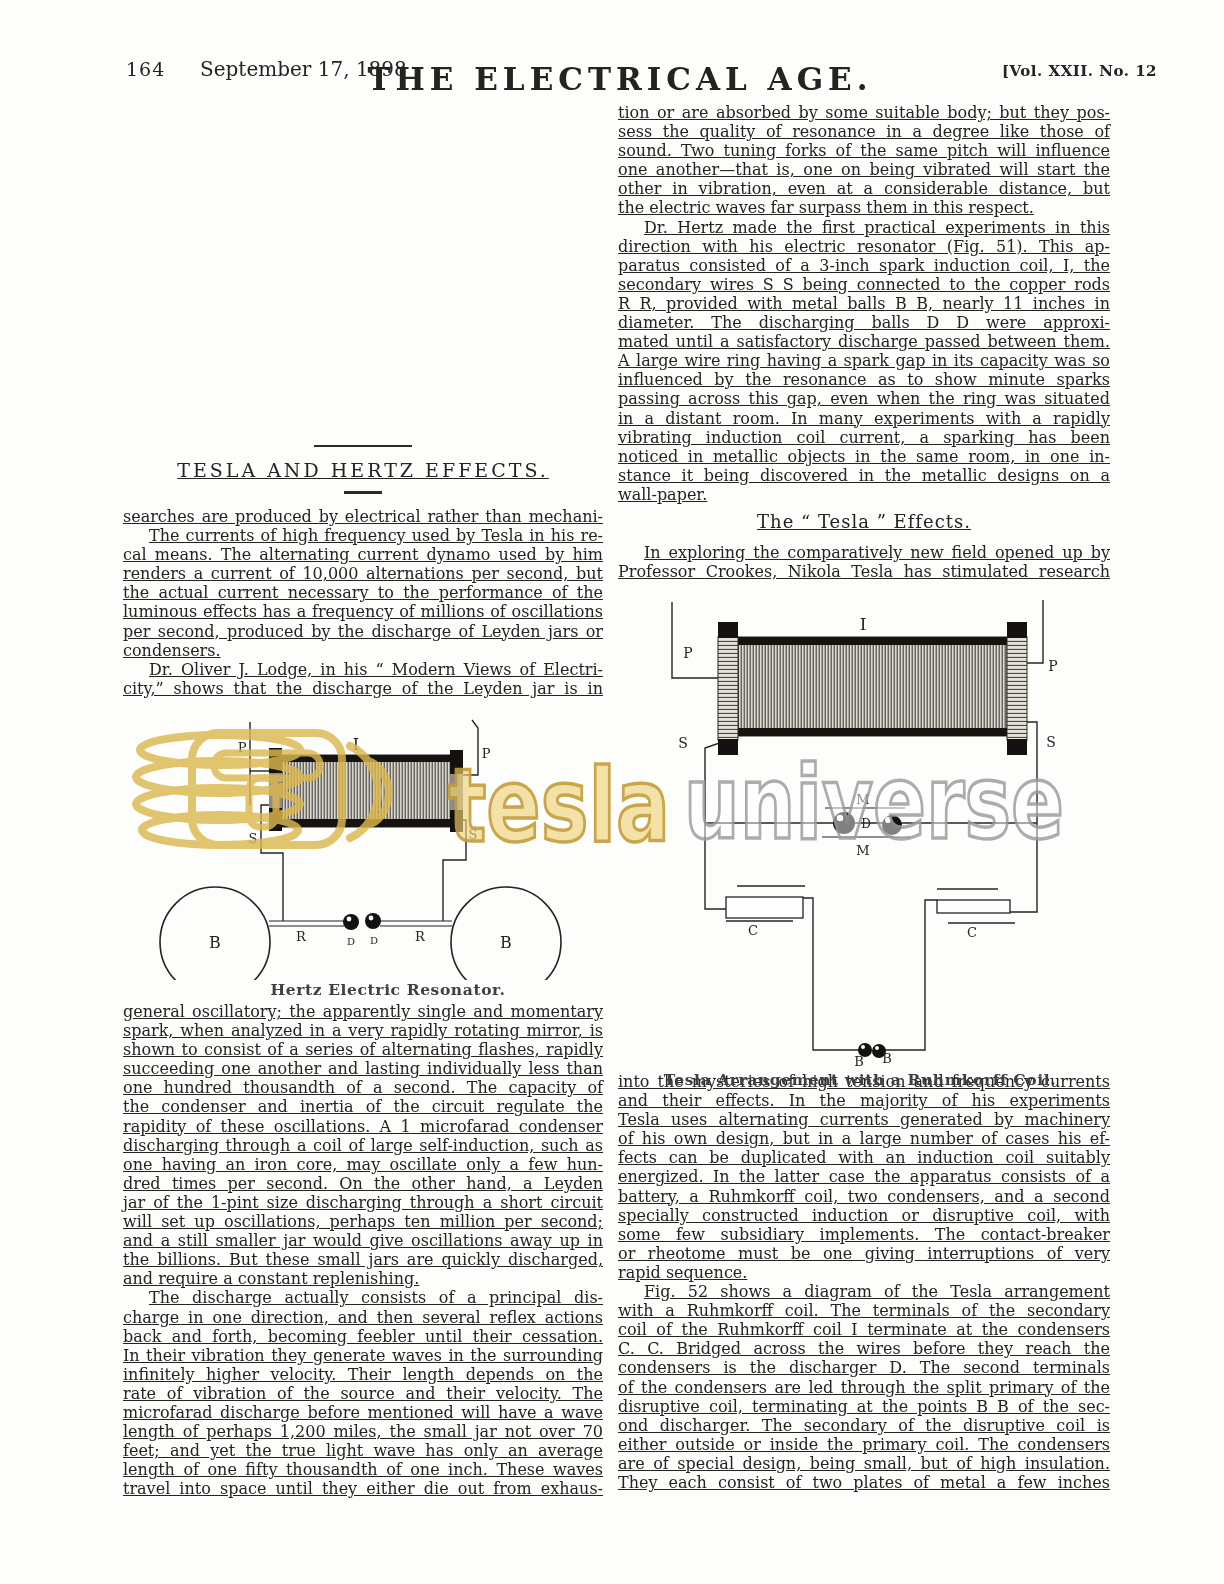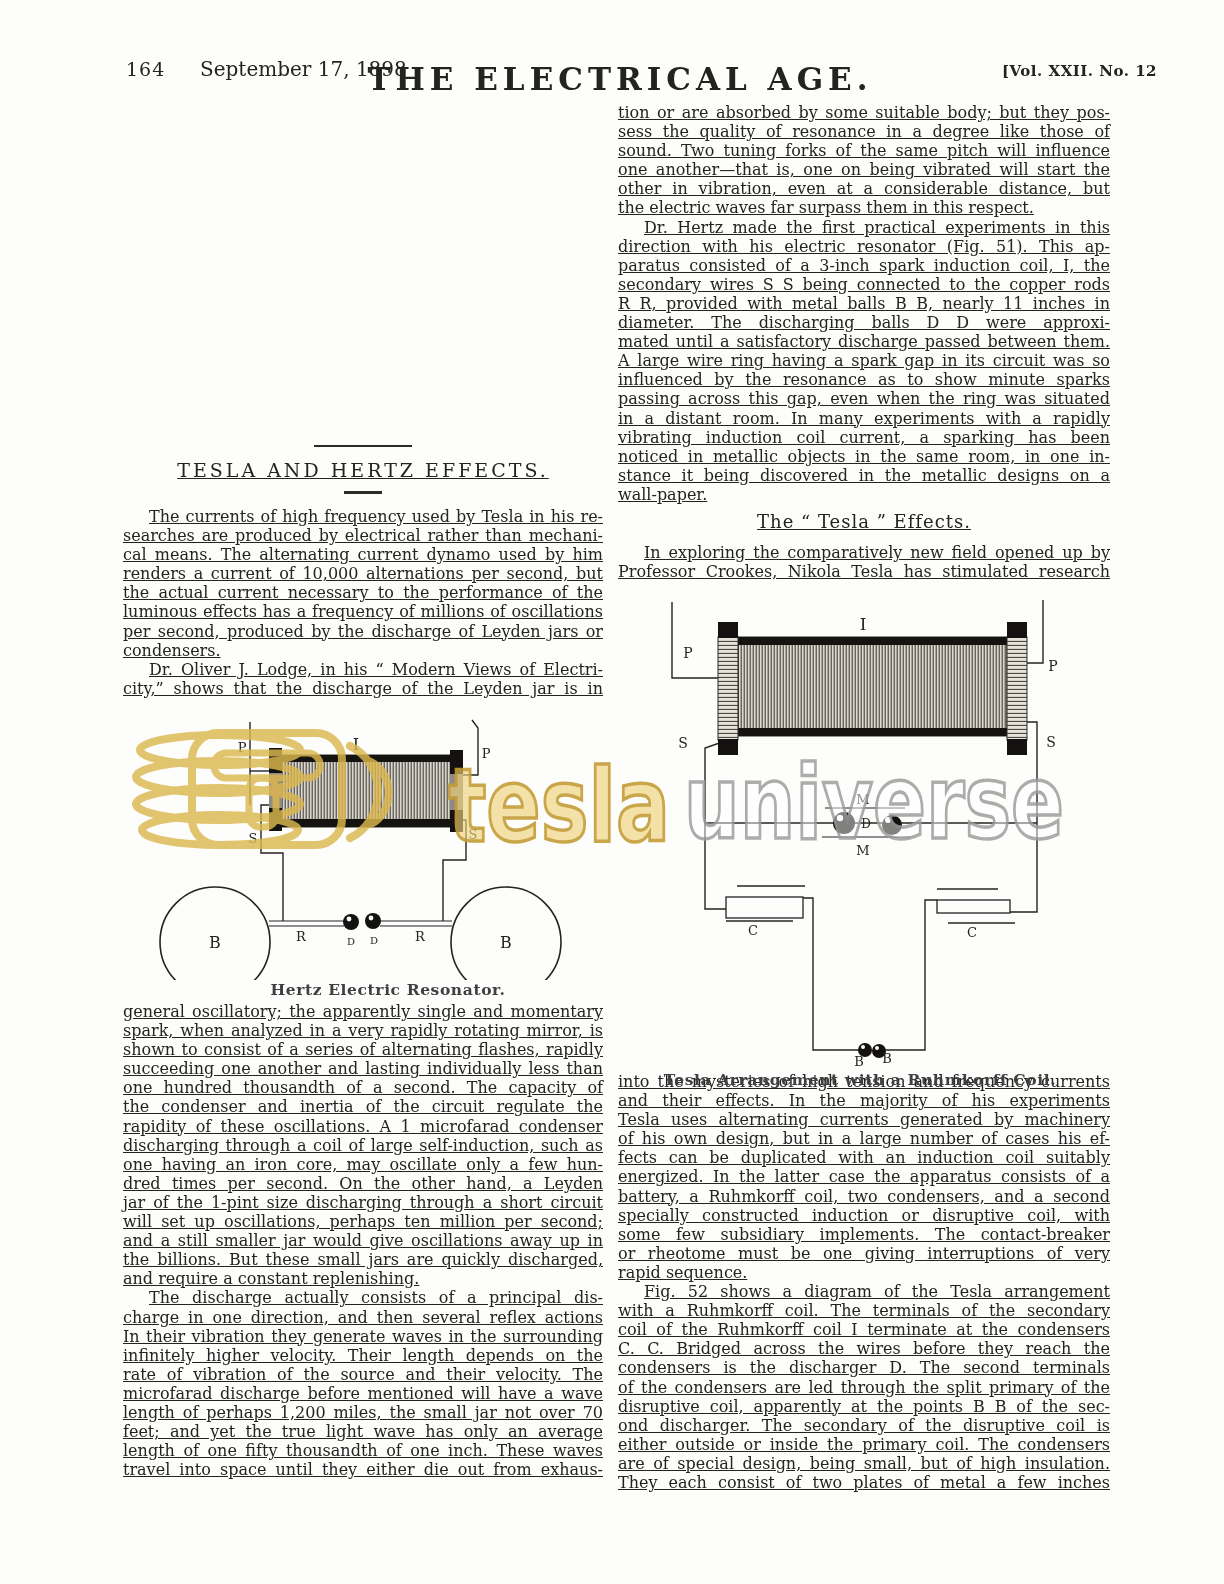--- a/index.html
+++ b/index.html
@@ -57,22 +57,22 @@
     <div class="hdr-title">THE ELECTRICAL AGE.</div>
     <div class="hdr-issue">[Vol. XXII. No. 12</div>
   </div>
 
   <div class="col zcols" id="left-top">
     <div class="rule-long"></div>
     <div class="sec-heading">TESLA AND HERTZ EFFECTS.</div>
     <div class="rule-short"></div>
     <div>
         <div class="para">
+          <div class="tline">searches are produced by electrical rather than mechani-</div>
           <div class="tline first">The currents of high frequency used by Tesla in his re-</div>
-          <div class="tline">searches are produced by electrical rather than mechani-</div>
           <div class="tline">cal means.  The alternating current dynamo used by him</div>
           <div class="tline">renders a current of 10,000 alternations per second, but</div>
           <div class="tline">the actual current necessary to the performance of the</div>
           <div class="tline">luminous effects has a frequency of millions of oscillations</div>
           <div class="tline">per second, produced by the discharge of Leyden jars or</div>
           <div class="tline short">condensers.</div>
         </div>
         <div class="para">
           <div class="tline first">Dr. Oliver J. Lodge, in his “ Modern Views of Electri-</div>
           <div class="tline">city,” shows that the discharge of the Leyden jar is in</div>
@@ -95,20 +95,21 @@
           <div class="tline">dred times per second.  On the other hand, a Leyden</div>
           <div class="tline">jar of the 1-pint size discharging through a short circuit</div>
           <div class="tline">will set up oscillations, perhaps ten million per second;</div>
           <div class="tline">and a still smaller jar would give oscillations away up in</div>
           <div class="tline">the billions.  But these small jars are quickly discharged,</div>
           <div class="tline short">and require a constant replenishing.</div>
         </div>
         <div class="para">
           <div class="tline first">The discharge actually consists of a principal dis-</div>
           <div class="tline">charge in one direction, and then several reflex actions</div>
+          <div class="tline">back and forth, becoming feebler until their cessation.</div>
           <div class="tline">In their vibration they generate waves in the surrounding</div>
           <div class="tline">infinitely higher velocity.  Their length depends on the</div>
           <div class="tline">rate of vibration of the source and their velocity.  The</div>
           <div class="tline">microfarad discharge before mentioned will have a wave</div>
           <div class="tline">length of perhaps 1,200 miles, the small jar not over 70</div>
           <div class="tline">feet; and yet the true light wave has only an average</div>
           <div class="tline">length of one fifty thousandth of one inch.  These waves</div>
           <div class="tline">travel into space until they either die out from exhaus-</div>
         </div>
       </div>
@@ -125,21 +126,21 @@
           <div class="tline short">the electric waves far surpass them in this respect.</div>
         </div>
         <div class="para">
           <div class="tline first">Dr. Hertz made the first practical experiments in this</div>
           <div class="tline">direction with his electric resonator (Fig. 51).  This ap-</div>
           <div class="tline">paratus consisted of a 3-inch spark induction coil, I, the</div>
           <div class="tline">secondary wires S S being connected to the copper rods</div>
           <div class="tline">R R, provided with metal balls B B, nearly 11 inches in</div>
           <div class="tline">diameter.  The discharging balls D D were approxi-</div>
           <div class="tline">mated until a satisfactory discharge passed between them.</div>
-          <div class="tline">A large wire ring having a spark gap in its circuit was so</div>
+          <div class="tline">A large wire ring having a spark gap in its capacity was so</div>
           <div class="tline">influenced by the resonance as to show minute sparks</div>
           <div class="tline">passing across this gap, even when the ring was situated</div>
           <div class="tline">in a distant room.  In many experiments with a rapidly</div>
           <div class="tline">vibrating induction coil current, a sparking has been</div>
           <div class="tline">noticed in metallic objects in the same room, in one in-</div>
           <div class="tline">stance it being discovered in the metallic designs on a</div>
           <div class="tline short">wall-paper.</div>
         </div>
       </div>
     <div class="sub-heading">The “ Tesla ” Effects.</div>
@@ -166,21 +167,21 @@
           <div class="tline">or rheotome must be one giving interruptions of very</div>
           <div class="tline short">rapid sequence.</div>
         </div>
         <div class="para">
           <div class="tline first">Fig. 52 shows a diagram of the Tesla arrangement</div>
           <div class="tline">with a Ruhmkorff coil.  The terminals of the secondary</div>
           <div class="tline">coil of the Ruhmkorff coil I terminate at the condensers</div>
           <div class="tline">C. C.  Bridged across the wires before they reach the</div>
           <div class="tline">condensers is the discharger D.  The second terminals</div>
           <div class="tline">of the condensers are led through the split primary of the</div>
-          <div class="tline">disruptive coil, apparently at the points B B of the sec-</div>
+          <div class="tline">disruptive coil, terminating at the points B B of the sec-</div>
           <div class="tline">ond discharger.  The secondary of the disruptive coil is</div>
           <div class="tline">either outside or inside the primary coil.  The condensers</div>
           <div class="tline">are of special design, being small, but of high insulation.</div>
           <div class="tline">They each consist of two plates of metal a few inches</div>
         </div>
       </div>
   </div>
 
   <div class="figure zfig" id="fig-hertz">
     <svg width="460" height="280" viewBox="0 0 460 280">

